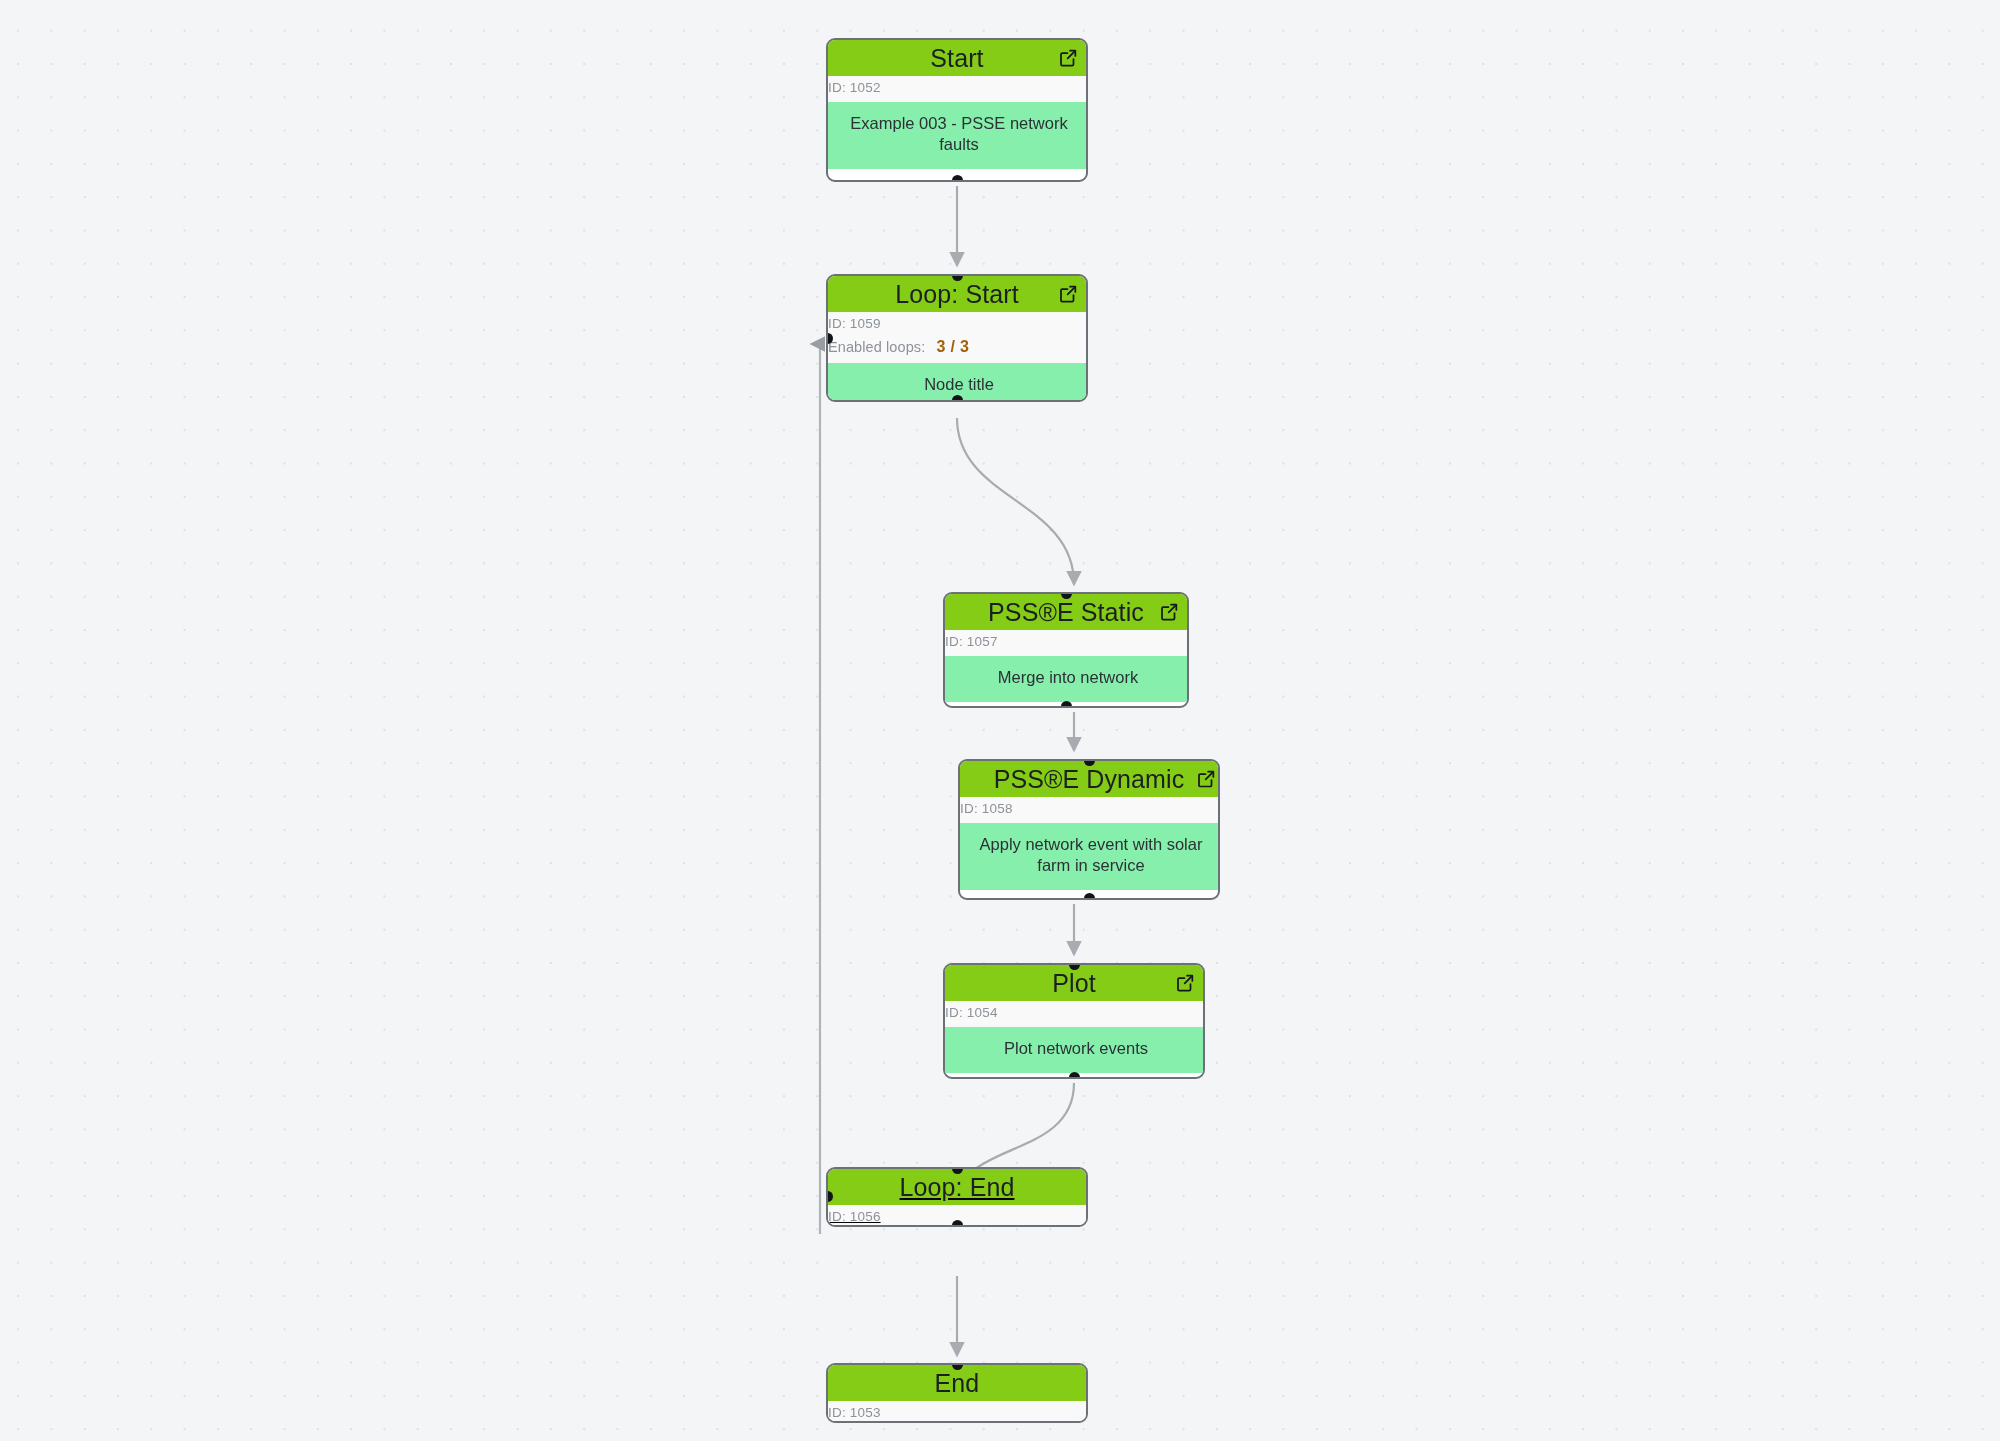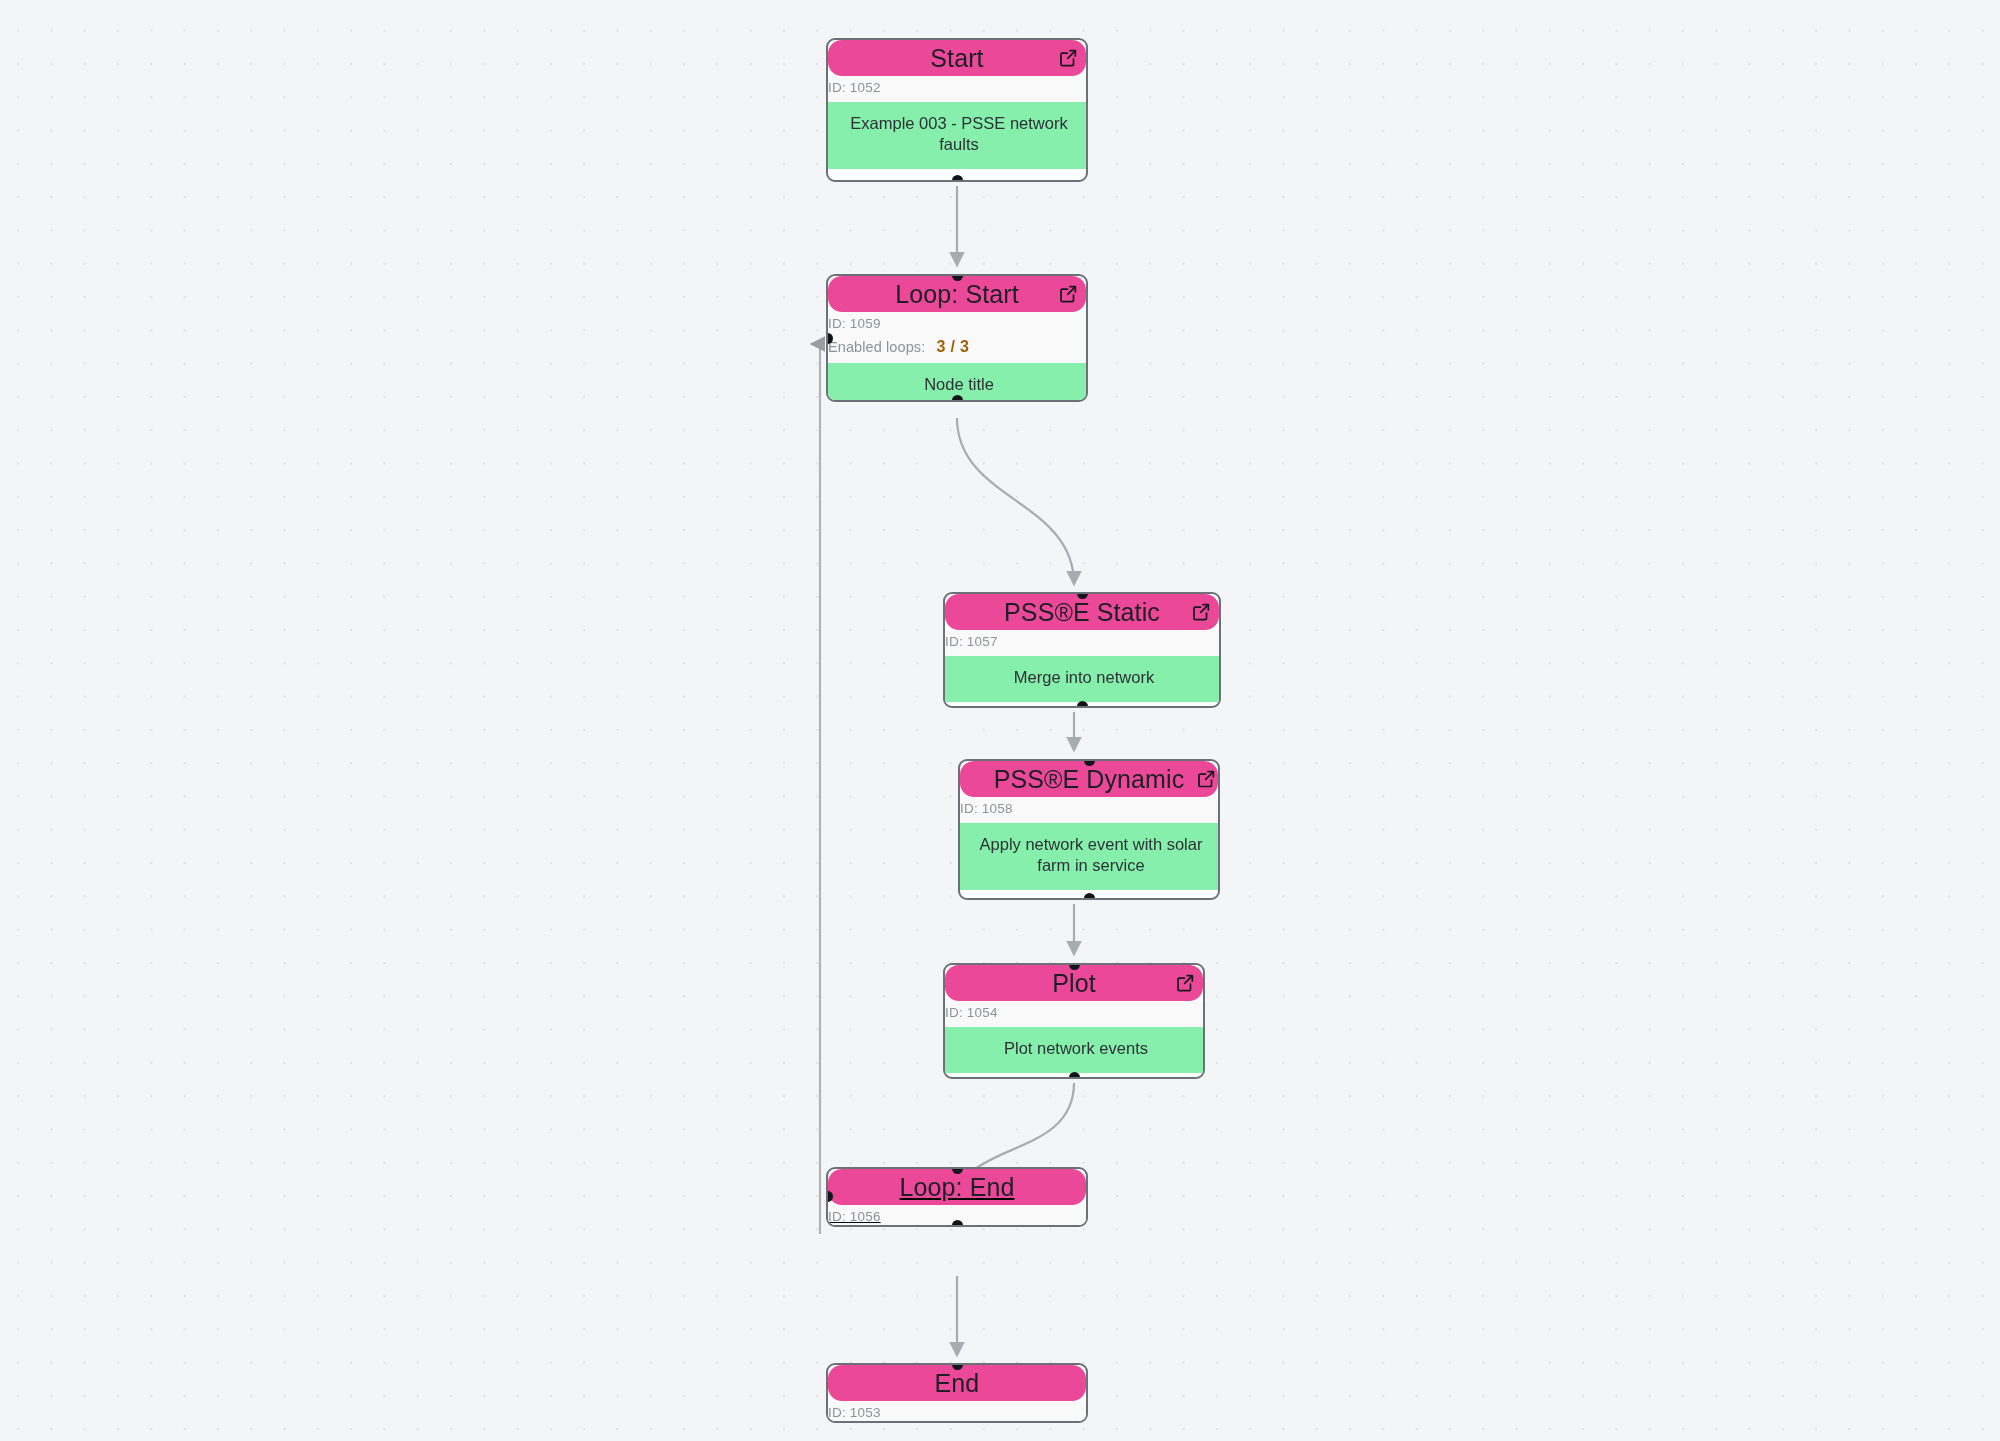--- a/index.html
+++ b/index.html
@@ -37,27 +37,26 @@
     position: absolute;
     border: 2px solid #6b7177;
     border-radius: 9px;
     background: #ffffff;
     overflow: hidden;
     box-shadow: 0 0 0 0 rgba(0,0,0,0);
   }
 
   .node-header {
     position: relative;
-    background: #ec4899;
+    background: #84cc16;
     height: 36px;
     display: flex;
     align-items: center;
     justify-content: center;
     padding: 0 10px;
-    border-radius: 14px;
   }
 
   .node-title {
     font-size: 25px;
     font-weight: 400;
     letter-spacing: 0.1px;
     color: #1c1f23;
     line-height: 1;
     white-space: nowrap;
   }
@@ -119,21 +118,21 @@
     background: #111418;
     z-index: 6;
   }
   .handle.top    { top: -6px;  left: 50%; margin-left: -5.5px; }
   .handle.bottom { bottom: -6px; left: 50%; margin-left: -5.5px; }
   .handle.left   { left: -6px;  top: 50%;  margin-top: -5.5px; }
 
   
   #node-start       { left: 826px;  top: 38px;   width: 262px; height: 144px; }
   #node-loop-start  { left: 826px;  top: 274px;  width: 262px; height: 128px; }
-  #node-psse-static { left: 943px;  top: 592px;  width: 278px; height: 116px; }
+  #node-psse-static { left: 943px;  top: 592px;  width: 246px; height: 116px; }
   #node-psse-dyn    { left: 943px;  top: 759px;  width: 262px; height: 141px; margin-left: 15px; }
   #node-plot        { left: 943px;  top: 963px;  width: 262px; height: 116px; }
   #node-loop-end    { left: 826px;  top: 1167px; width: 262px; height: 60px; text-decoration: underline; }
   #node-end         { left: 826px;  top: 1363px; width: 262px; height: 60px; }
 
   
   #node-loop-end .handle.left { top: 22px; margin-top: 0; }
 </style>
 </head>
 <body>

